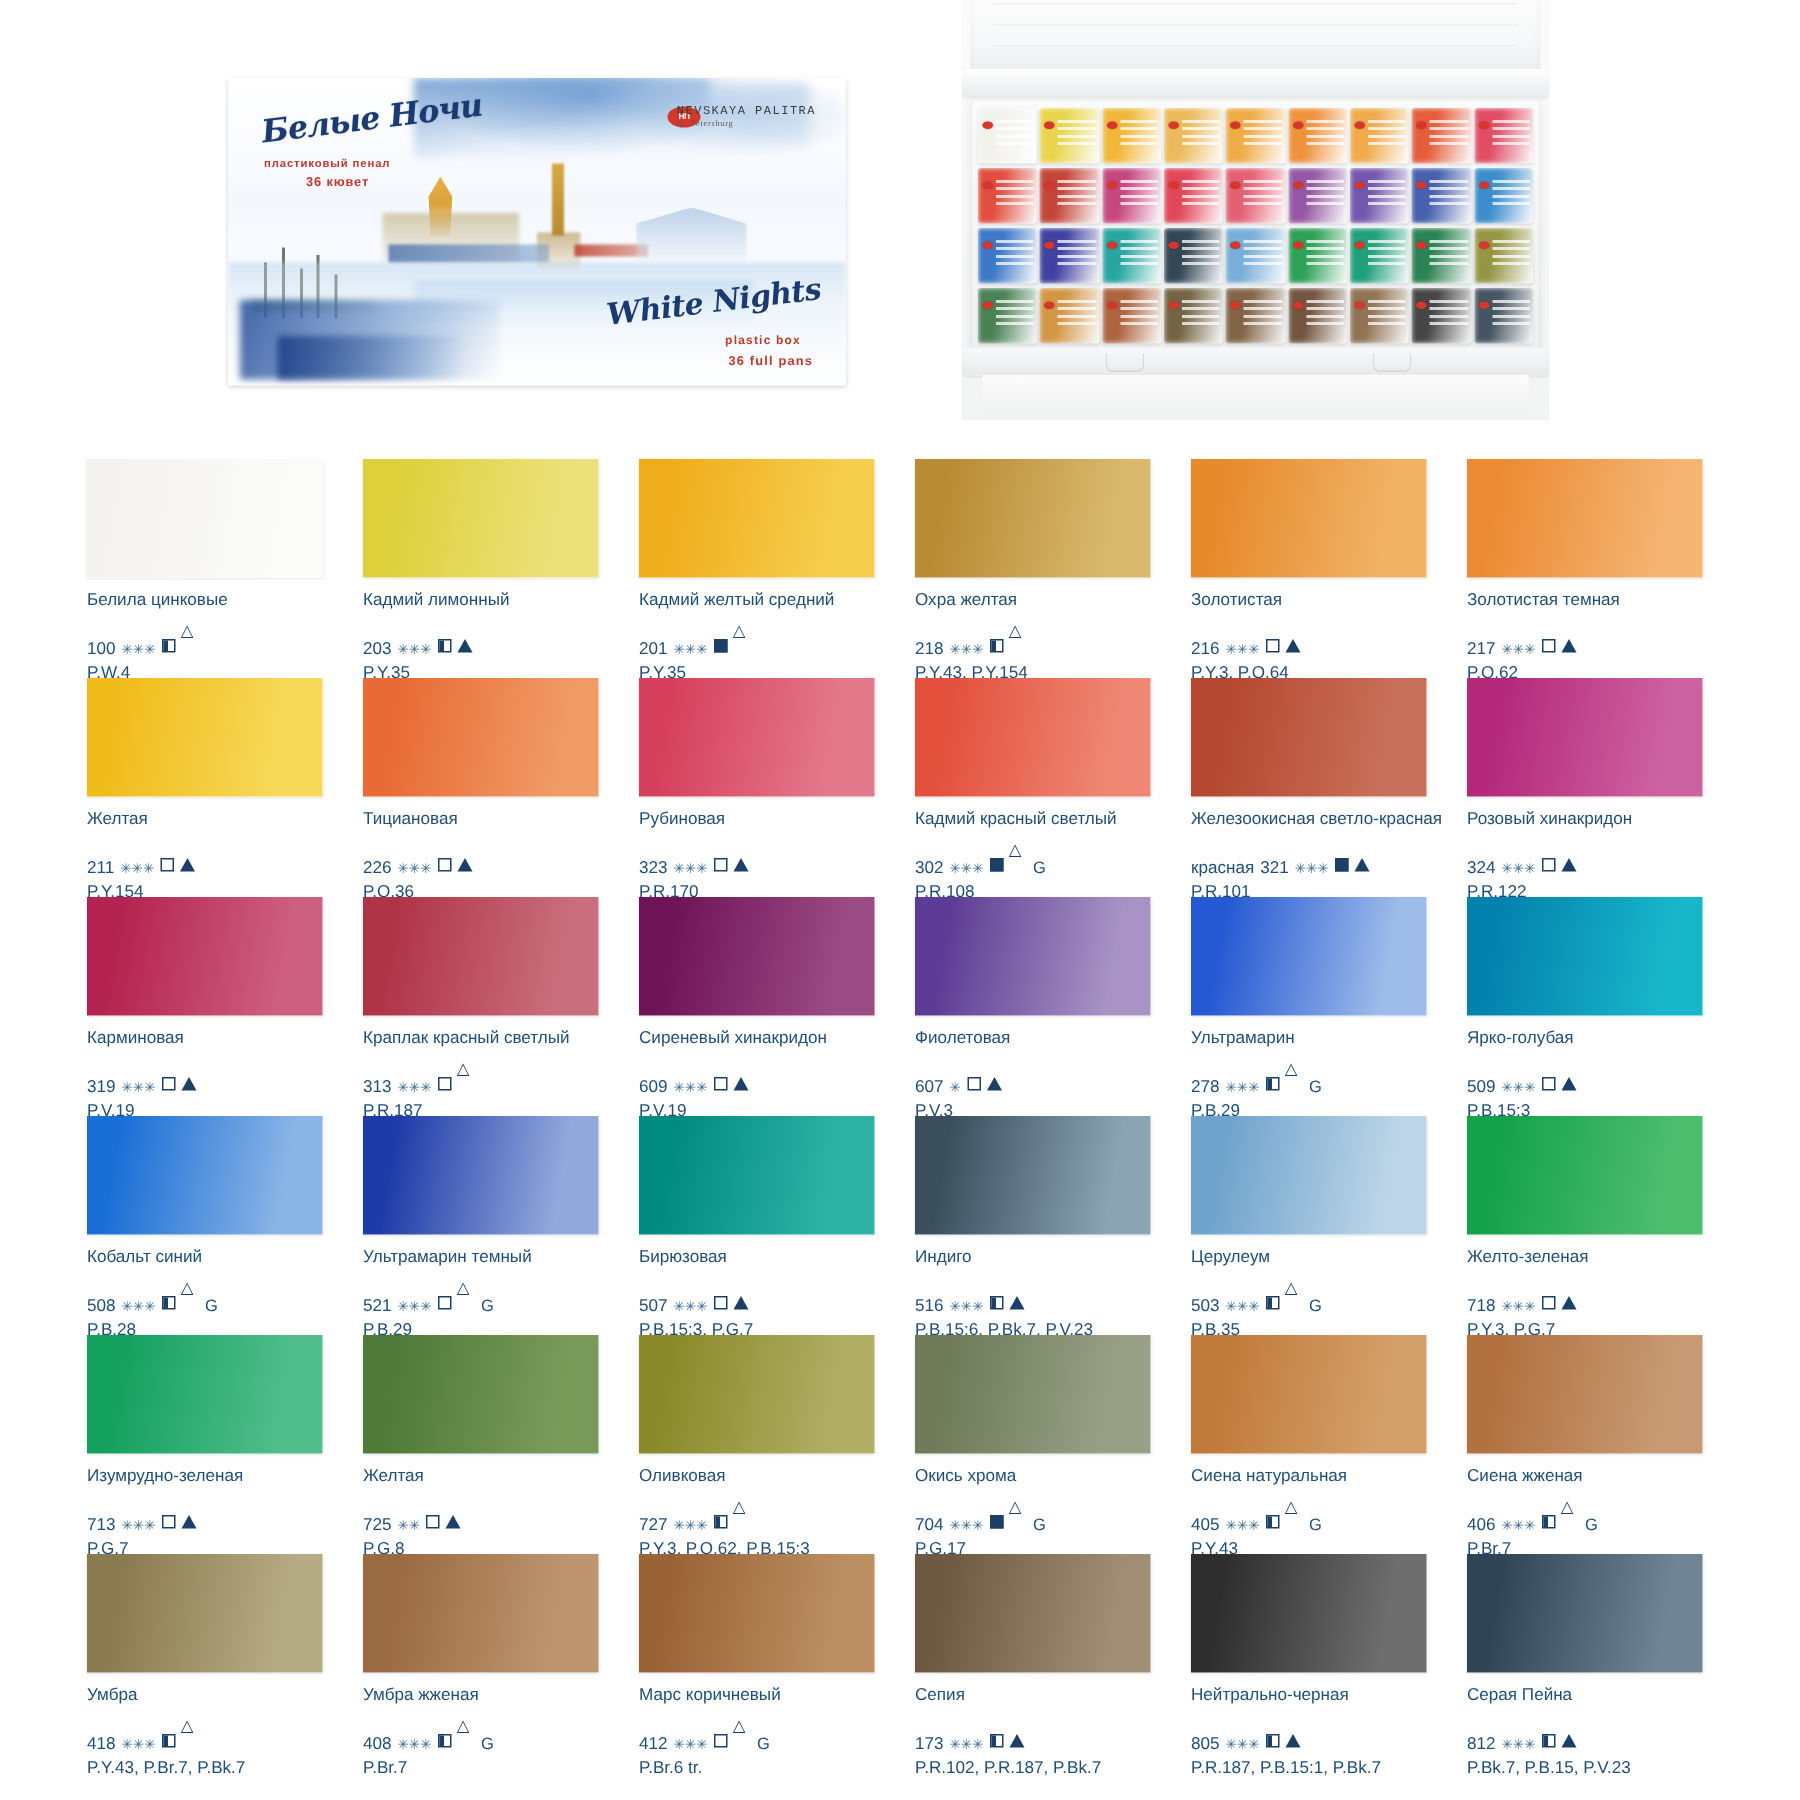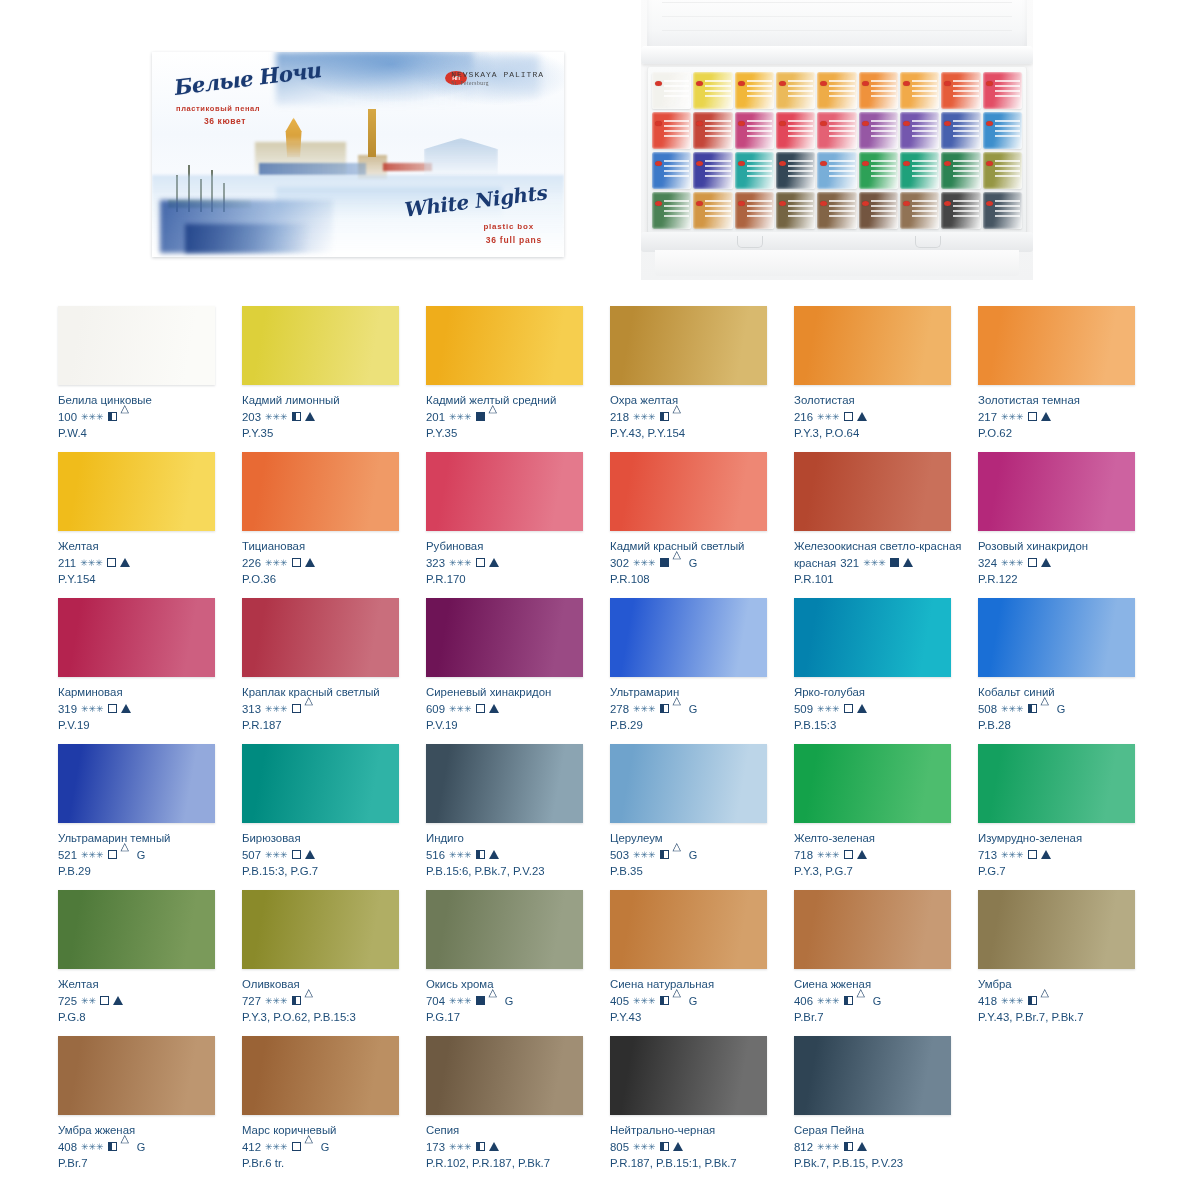--- a/index.html
+++ b/index.html
@@ -156,22 +156,22 @@
   }
   .cell { width:184px; padding-right:6px; padding-top:14px; height:146px; }
   .swatch {
     width:157px; height:79px;
     box-shadow: 0 1px 2px rgba(120,125,130,.25);
   }
   .cname {
     margin-top:9px; font-size:11.4px; color:#1f4e79; line-height:13.5px;
     font-family:"Liberation Sans", sans-serif; max-width:172px;
   }
-  .cmeta { margin-top:2px; font-size:11.4px; color:#1f4e79; line-height:14px;
-    display:flex; align-items:center; gap:4px; white-space:nowrap; }
+  .cmeta { margin-top:18px; font-size:11.4px; color:#1f4e79; line-height:14px;
+    display:flex; align-items:flex-start; gap:4px; white-space:nowrap; }
   .cpig { margin-top:2px; font-size:11.4px; color:#1f4e79; line-height:14px; }
   .stars { letter-spacing:0px; font-size:9px; color:#3e6e96; }
   .sq { width:9px; height:9px; display:inline-block; position:relative;
         border:1.4px solid #1c3f66; }
   .sq.full { background:#1c3f66; }
   .sq.half::after { content:""; position:absolute; left:0; top:0; bottom:0; width:50%; background:#1c3f66; }
   .tri { width:0; height:0; display:inline-block;
          border-left:5.2px solid transparent; border-right:5.2px solid transparent; }
   .tri.filled { border-bottom:9px solid #1c3f66; }
   .tri.open { border-bottom:9px solid transparent; position:relative; }
@@ -588,20 +588,31 @@
         <div class="cname">Сиреневый хинакридон</div>
         <div class="cmeta">
           <span>609</span>
           <span class="stars">✳✳✳</span>
           <span class="sq open"></span>
           <span class="tri filled"></span>
         </div>
         <div class="cpig">P.V.19</div>
       </div>
       <div class="cell">
+        <div class="swatch" style="background: linear-gradient(100deg, rgb(92, 60, 148) 0%, rgb(92, 60, 148) 14%, rgb(168, 147, 196) 82%, rgb(168, 147, 196) 100%);"></div>
+        <div class="cname">Фиолетовая</div>
+        <div class="cmeta">
+          <span>607</span>
+          <span class="stars">✳</span>
+          <span class="sq open"></span>
+          <span class="tri filled"></span>
+        </div>
+        <div class="cpig">P.V.3</div>
+      </div>
+      <div class="cell">
         <div class="swatch" style="background: linear-gradient(100deg, rgb(37, 88, 210) 0%, rgb(37, 88, 210) 14%, rgb(158, 188, 234) 82%, rgb(158, 188, 234) 100%);"></div>
         <div class="cname">Ультрамарин</div>
         <div class="cmeta">
           <span>278</span>
           <span class="stars">✳✳✳</span>
           <span class="sq half"></span>
           <span class="tri open"></span>
           <span class="gmark">G</span>
         </div>
         <div class="cpig">P.B.29</div>

